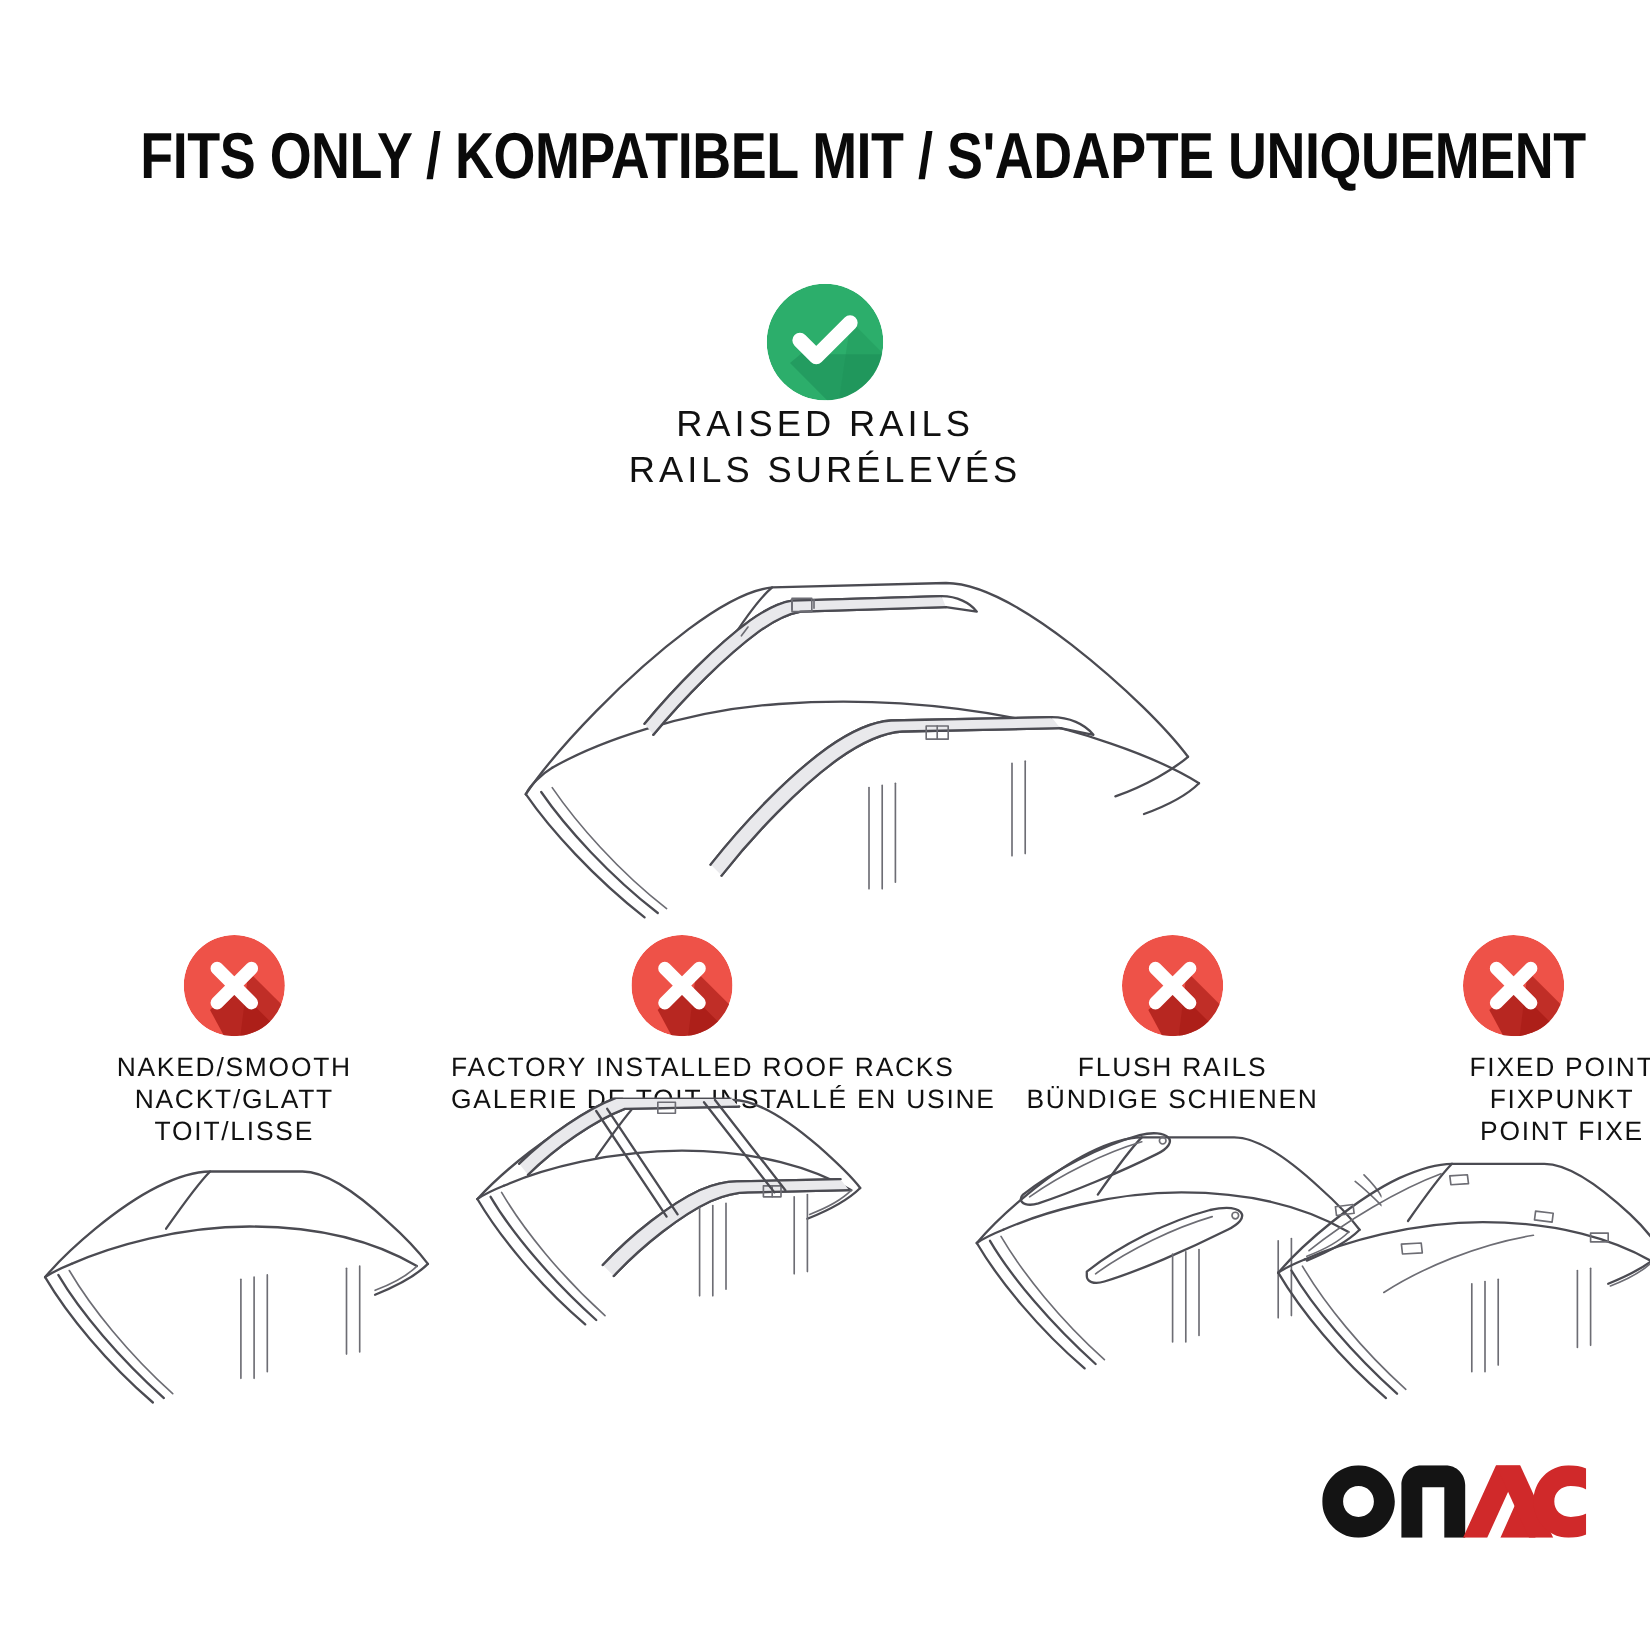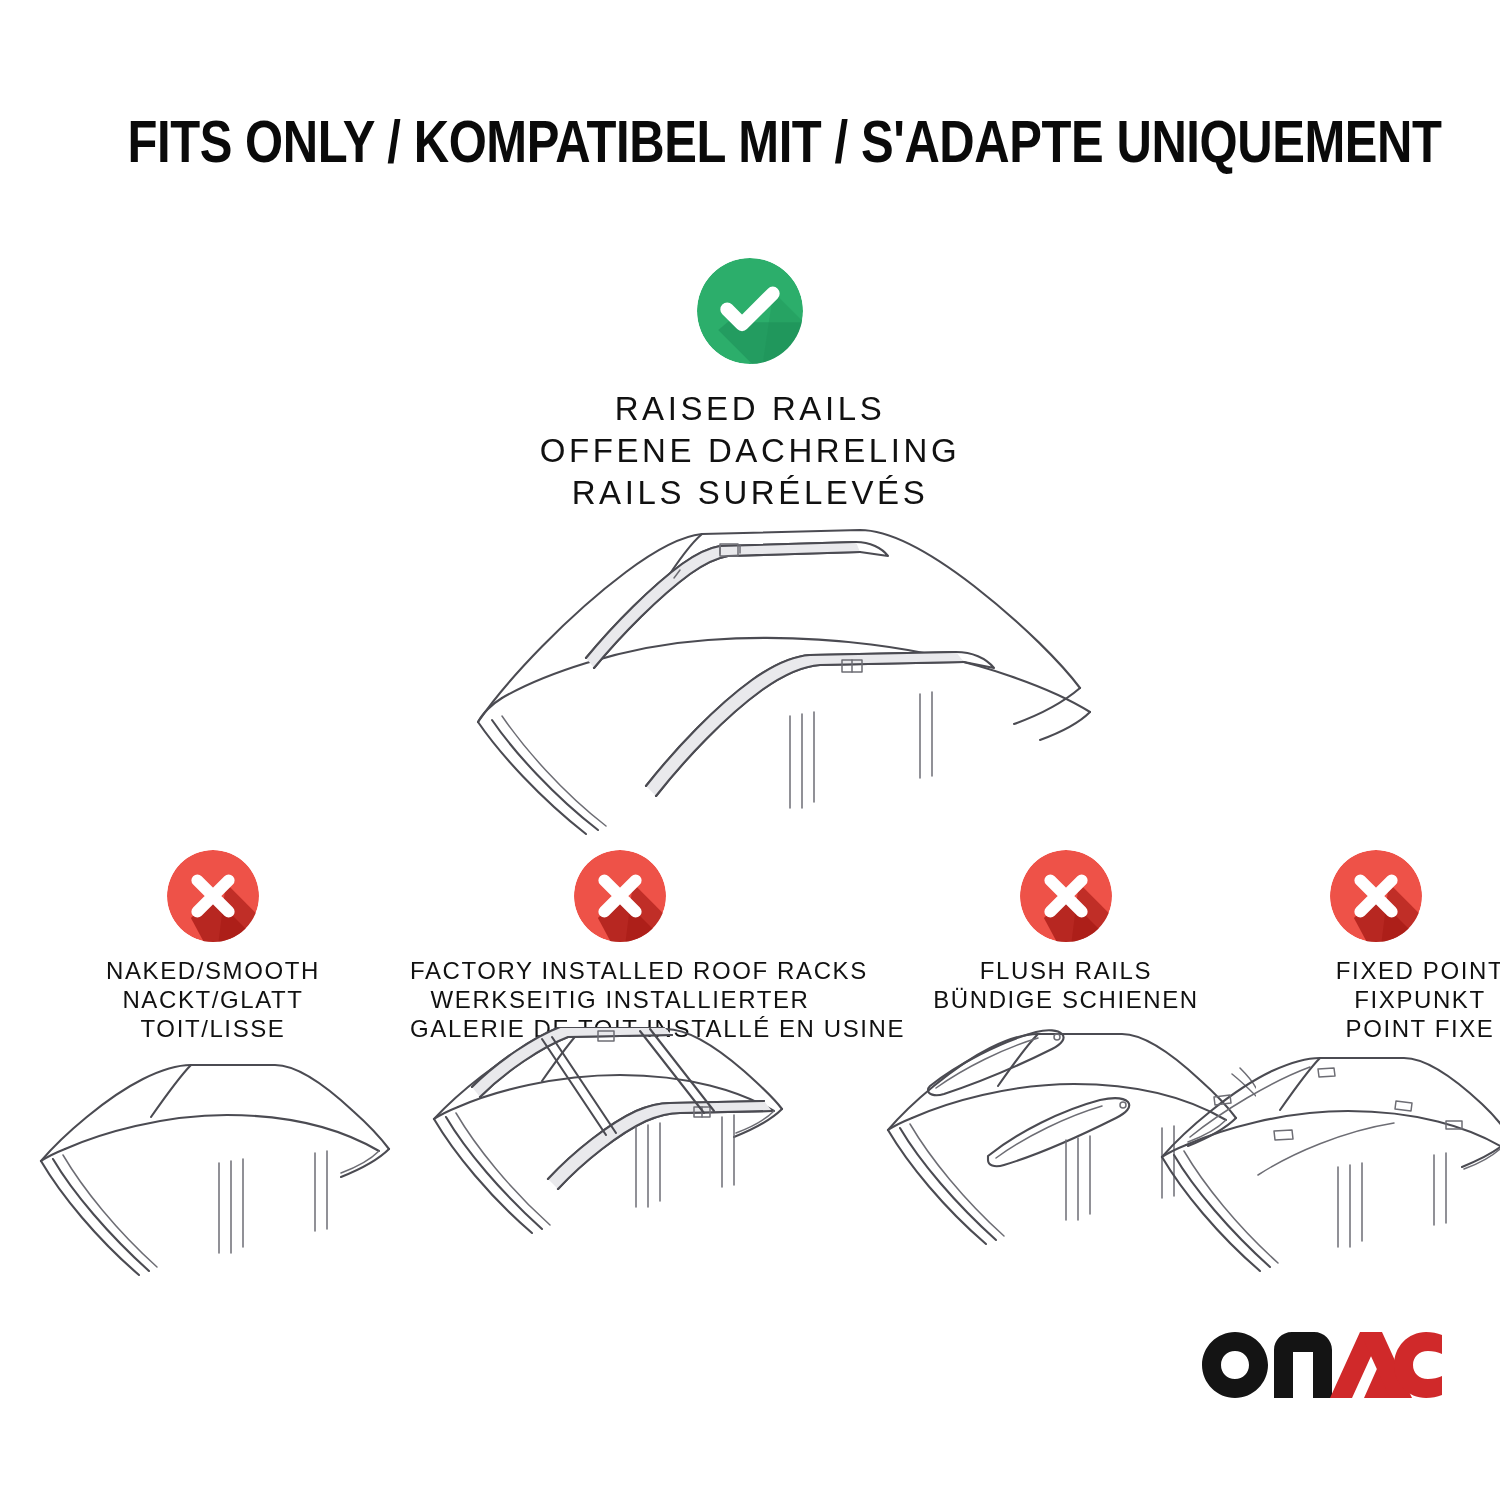--- a/index.html
+++ b/index.html
@@ -32,21 +32,20 @@
     position:absolute;
     top:258px;left:0;width:1500px;
     text-align:center;
   }
   .hero-icon{
     width:106px;height:106px;
     margin:0 auto;
     display:block;
   }
   .hero-caption{
-    margin-top:24px;
     font-size:33px;
     line-height:42px;
     letter-spacing:3.6px;
     font-weight:300;
     color:#111;
     text-transform:uppercase;
   }
   .hero-caption div{white-space:nowrap;}
 
   .hero-art{
@@ -111,21 +110,20 @@
 
         <path d="M38.5 52.5 L46.5 60.5 L100 60.5 L100 100 L52 100 L20 68 Z" fill="#1E8E57" opacity="0.55"></path>
         <path d="M72 32 L100 60 L100 100 L62 100 Z" fill="#1E8E57" opacity="0.35"></path>
 
         <path d="M28.5 48.5 L42.5 62.5 L71.5 33.5" fill="none" stroke="#ffffff" stroke-width="13" stroke-linecap="round" stroke-linejoin="round"></path>
       </g>
     </svg>
 
     <div class="hero-caption">
       <div>RAISED RAILS</div>
-      <div>OFFENE DACHRELING</div>
       <div>RAILS SURÉLEVÉS</div>
     </div>
   </div>
 
   <svg class="hero-art" viewBox="0 0 720 330">
 
     <path class="ln" d="M88 214 C118 170 180 106 236 64 C268 40 292 28 312 26 L470 22 C500 22 540 44 584 78 C634 117 672 156 690 180"></path>
 
     <path class="ln" d="M88 214 C92 206 102 196 112 190"></path>
     <path class="ln" d="M112 190 C150 168 230 138 318 132 C430 124 540 140 620 168 C658 181 684 194 700 204"></path>
@@ -218,21 +216,20 @@
           </defs>
         <g clip-path="url(#x2)">
           <circle cx="50" cy="50" r="50" fill="#EE5248"></circle>
           <path d="M50 50 L100 100 L100 100 L40 100 L26 74 Z" fill="#A81B16" opacity="0.78"></path>
           <path d="M64 36 L100 72 L100 100 L56 100 Z" fill="#A81B16" opacity="0.65"></path>
           <path d="M33 33 L67 67 M67 33 L33 67" fill="none" stroke="#ffffff" stroke-width="13" stroke-linecap="round"></path>
         </g>
       </svg>
       <div class="neg-caption">
         <div>FACTORY INSTALLED ROOF RACKS</div>
-        <div>WERKSEITIG INSTALLIERTER</div>
         <div>GALERIE DE TOIT INSTALLÉ EN USINE</div>
       </div>
       <svg class="neg-art" width="420" height="250" viewBox="0 0 420 250" style="margin-top:-16px;">
         <path class="ln" d="M24 92 C48 66 92 30 128 14 C146 6 160 2 172 2 L256 2 C276 2 304 18 334 44 C352 60 366 74 372 82"></path>
         <path class="ln" d="M24 92 C30 88 38 84 48 80"></path>
         <path class="ln" d="M48 80 C84 64 146 48 210 48 C278 48 330 64 364 84"></path>
         <path class="ln" d="M172 2 C160 14 146 34 132 54"></path>
 
         <path class="ln" d="M62 60 C88 34 124 10 150 0 L254 0"></path>
         <path class="ln" d="M70 70 C96 44 132 20 158 10 L262 8"></path>

